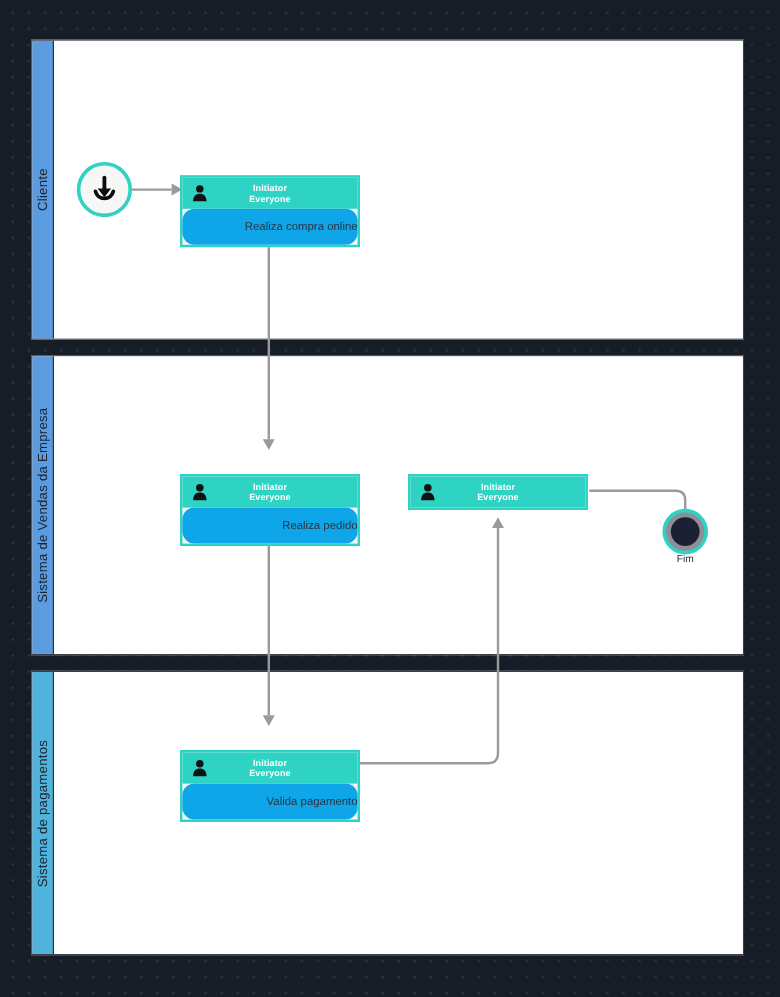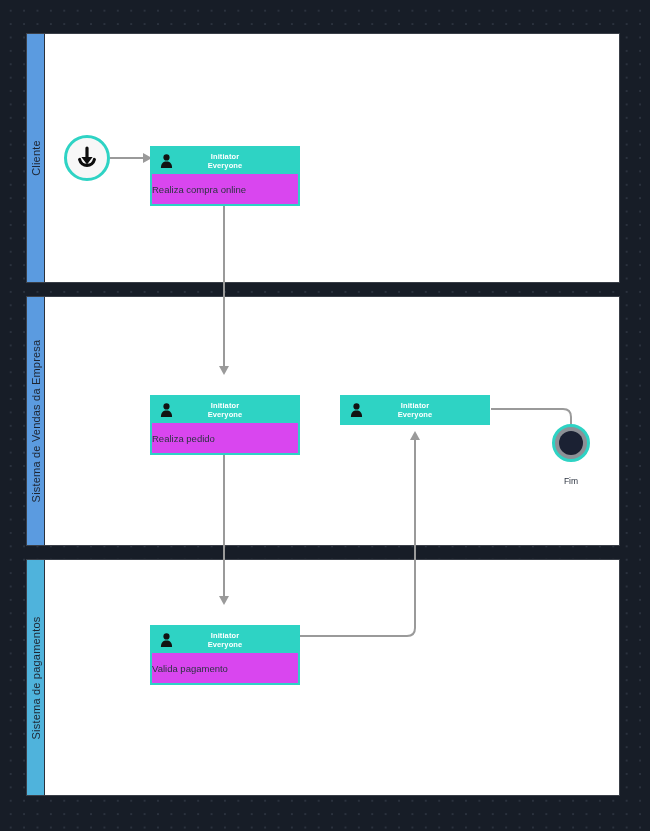--- a/index.html
+++ b/index.html
@@ -73,22 +73,23 @@
   .person-icon {
     position: absolute;
     left: 8px; top: 50%;
     transform: translateY(-50%);
     width: 13px; height: 14px;
   }
   .task-body {
     height: 30px;
     display: flex;
     align-items: center;
-    justify-content: flex-start;
-    background: #d946ef;
+    justify-content: flex-end;
+    background: #0ea5e9;
+    border-radius: 10px;
   }
   .task-label {
     font-size: 9.5px;
     color: #2c3340;
     text-align: center;
   }
 
   
   .start-event {
     position: absolute;
@@ -255,15 +256,15 @@
       </div>
     </div>
     <div class="task-body">
       <span class="task-label">Valida pagamento</span>
     </div>
   </div>
 
   <div class="end-event" style="left:552px; top:424px;">
     <div class="end-core"></div>
   </div>
-  <div class="end-label" style="left:541px; top:476px;">Fim</div>
+  <div class="end-label" style="left:541px; top:460px;">Fim</div>
 
 </div>
 
 </body></html>

